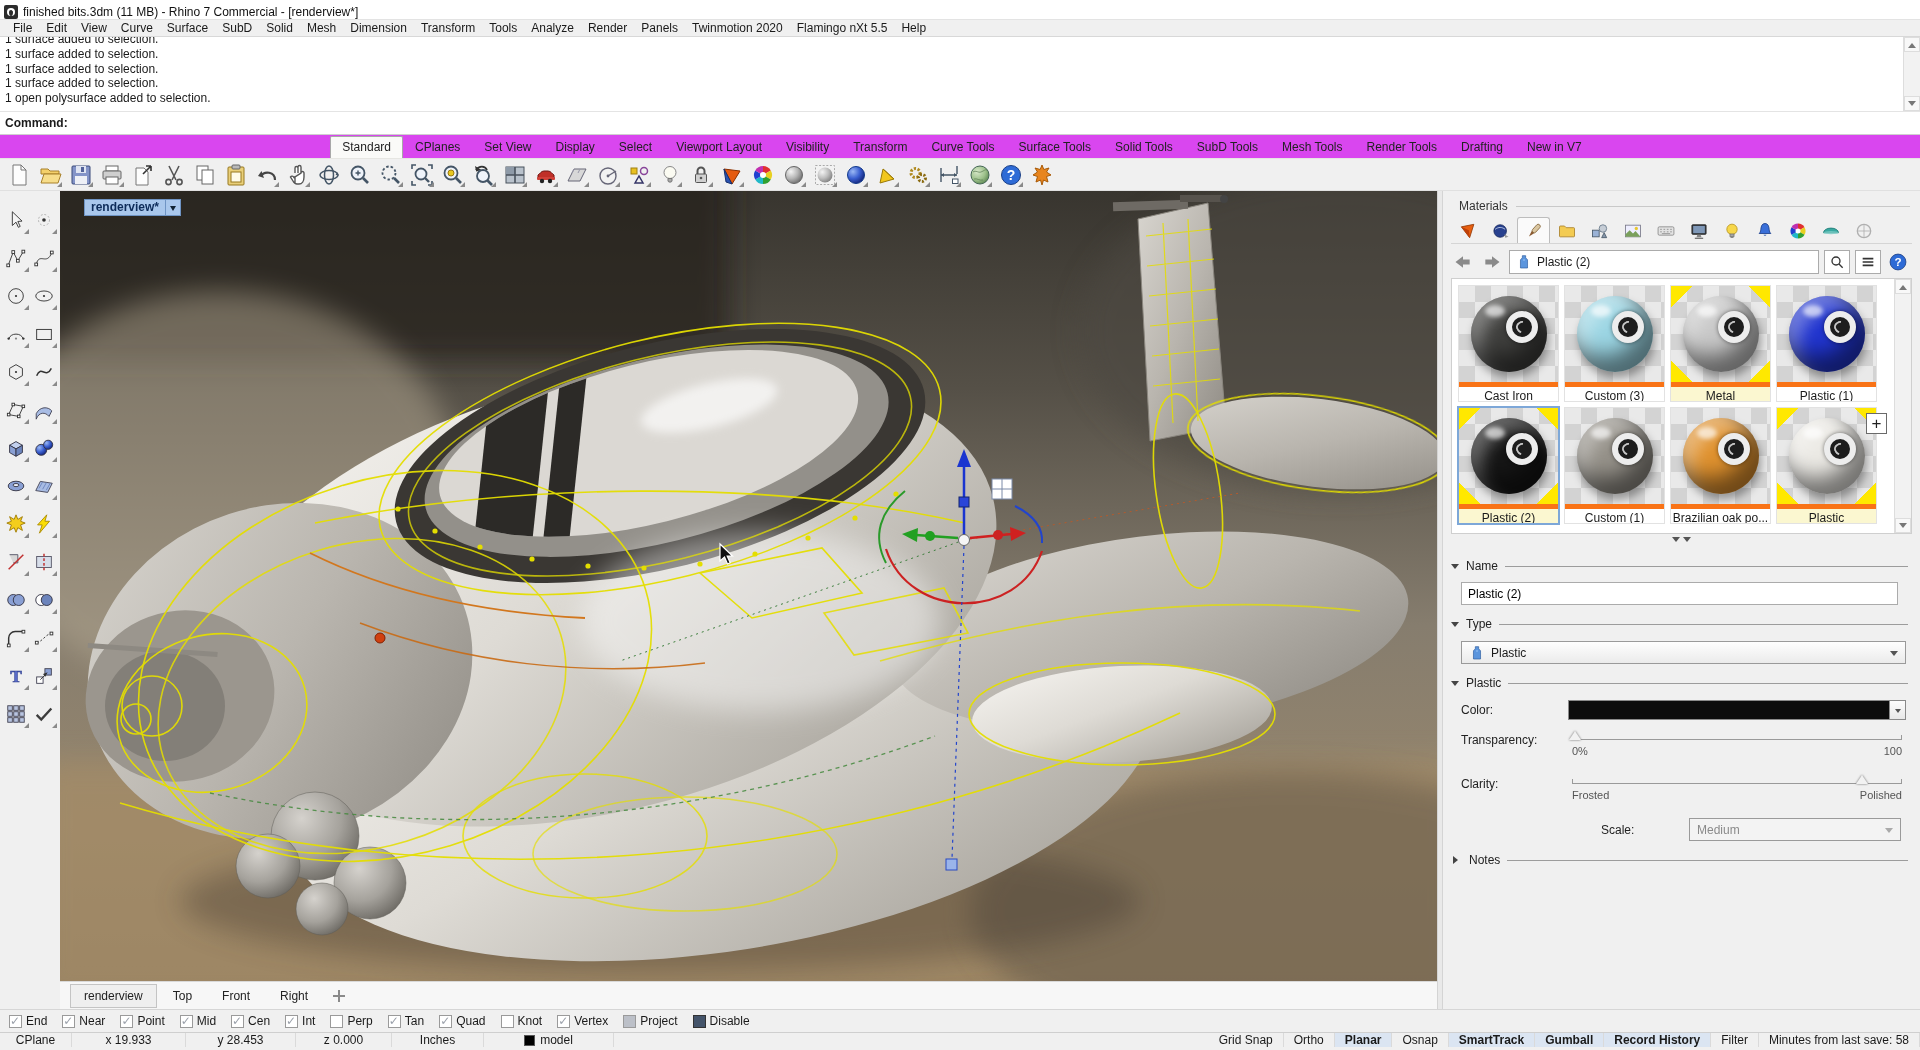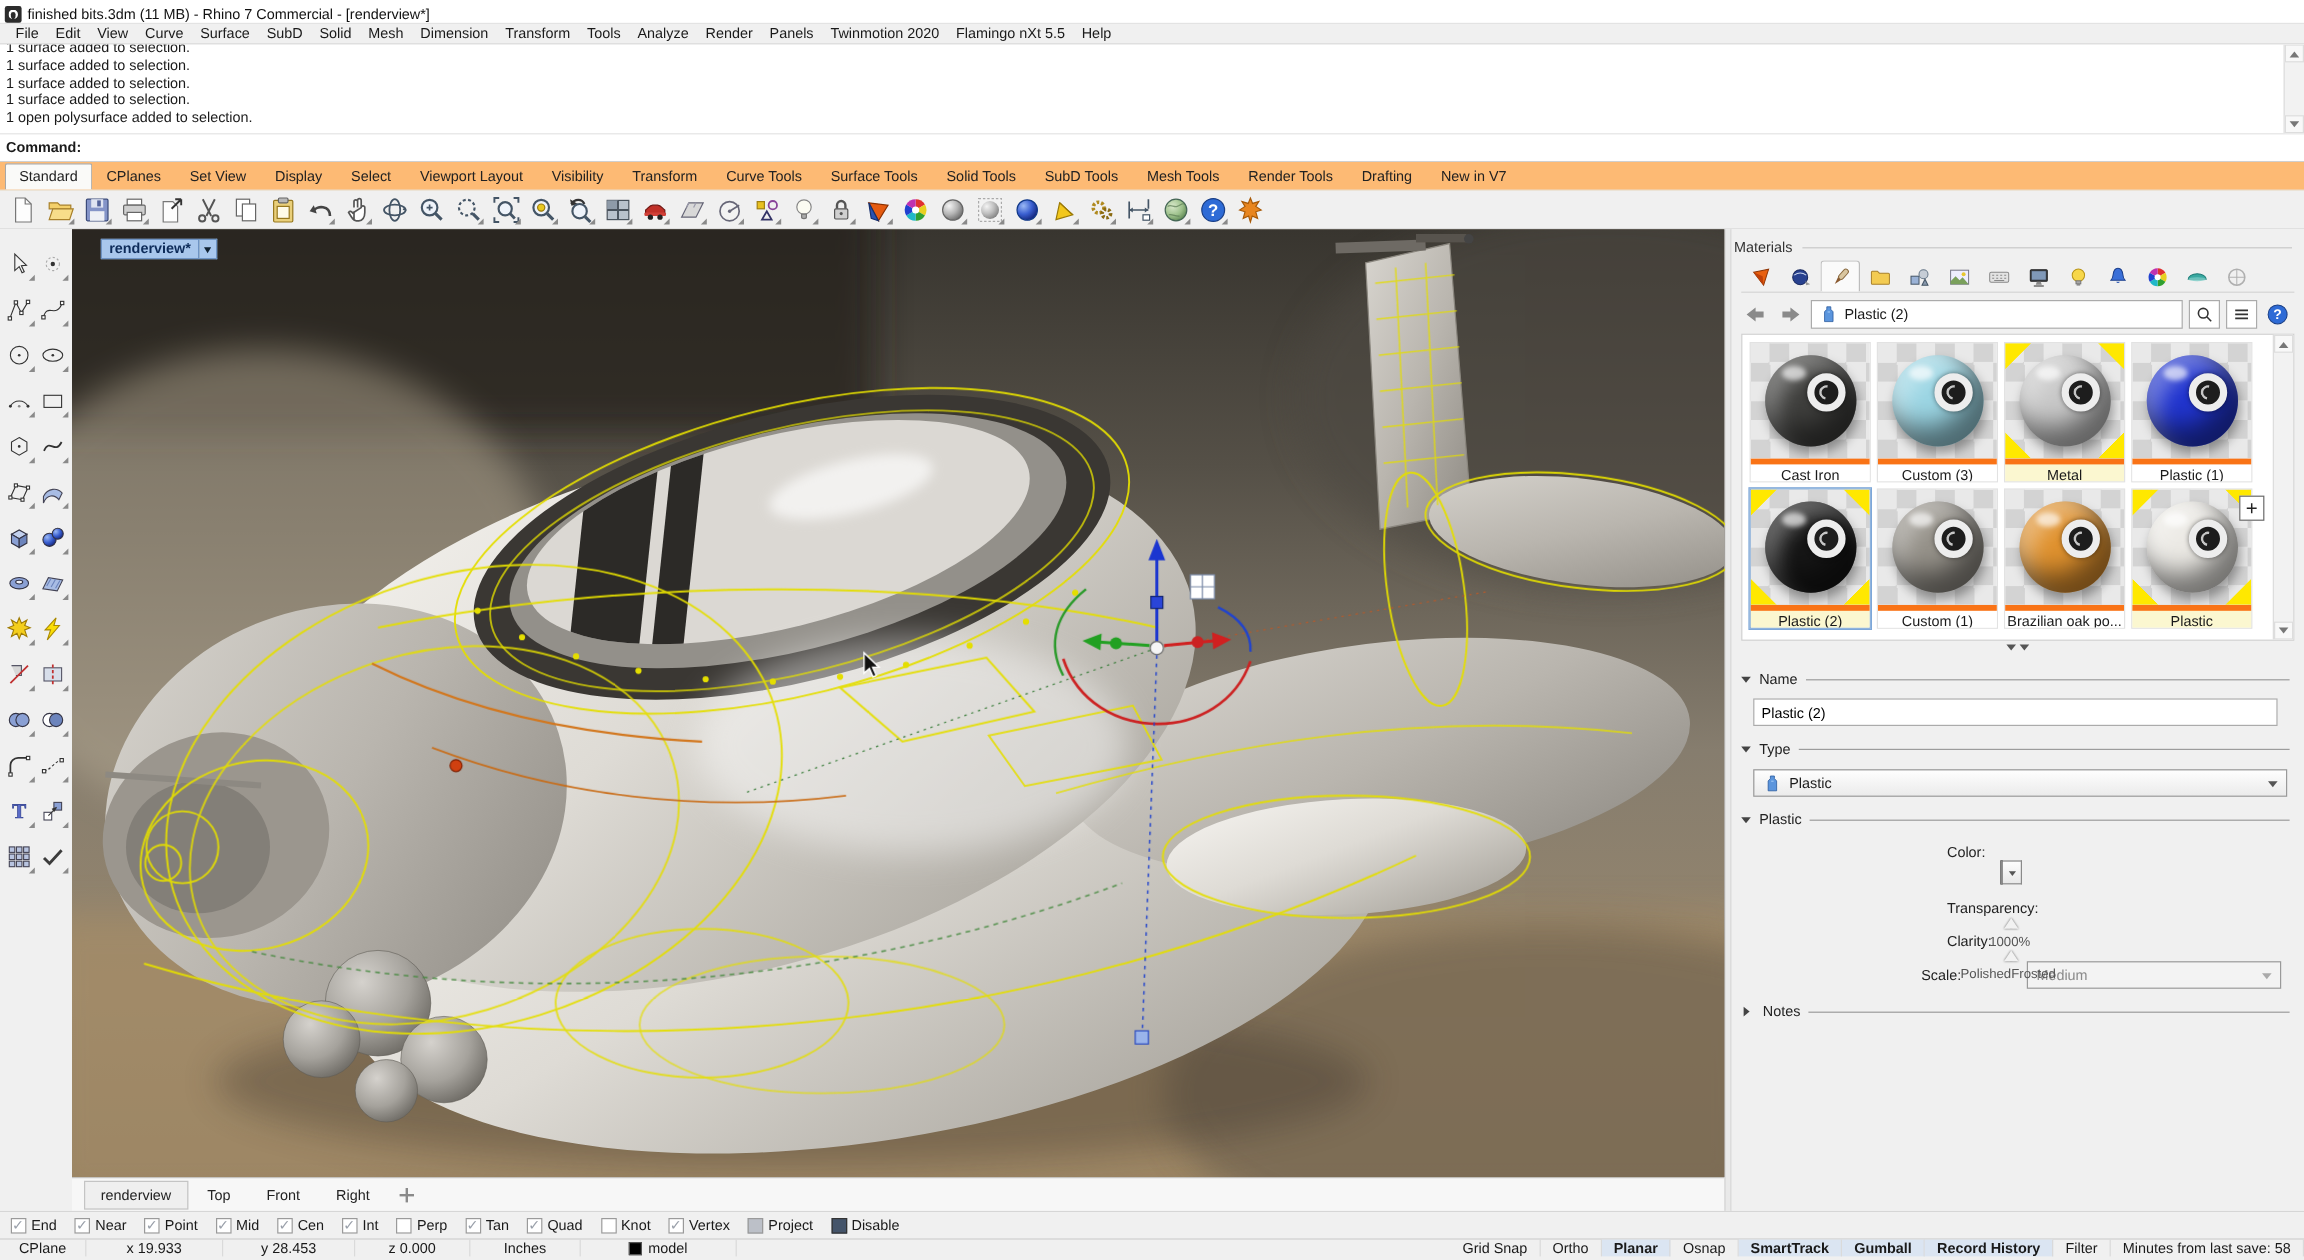--- a/index.html
+++ b/index.html
@@ -23,21 +23,21 @@
   .cmdhist { height:74px; overflow:hidden; padding-left:5px; position:relative; }
   .cmdhist .lines { margin-top:-5px; }
   .cmdhist .cline { line-height:14.8px; white-space:nowrap; }
   .cmdscroll { position:absolute; right:0; top:0; width:17px; height:74px; background:#f2f2f2; border-left:1px solid #ddd; display:flex; flex-direction:column; justify-content:space-between; }
   .scrbtn { height:15px; display:flex; align-items:center; justify-content:center; background:#f8f8f8; border:1px solid #ddd; }
   .tri-up { width:0; height:0; border:4px solid transparent; border-bottom:5px solid #777; margin-top:-3px; }
   .tri-dn { width:0; height:0; border:4px solid transparent; border-top:5px solid #777; margin-bottom:-3px; }
   .cmdprompt { height:23px; border-top:1px solid #e4e4e4; display:flex; align-items:center; padding-left:5px; font-weight:bold; background:#fff; }
 
   
-  .tabbar { height:25px; background:#fdba74; display:flex; align-items:flex-end; padding-left:4px; border-top:1px solid #cfcfcf; border-bottom:1px solid #e6e6e2; }
+  .tabbar { height:25px; background:#d946ef; display:flex; align-items:flex-end; padding-left:4px; border-top:1px solid #cfcfcf; border-bottom:1px solid #e6e6e2;justify-content:center; }
   .ttab { padding:3px 11px 4px; color:#222; border:1px solid transparent; border-bottom:none; }
   .ttab[data-active="true"] { background:#fafaf8; border-color:#a8a8a8; border-radius:2px 2px 0 0; }
 
   
   .maintoolbar { height:32px; display:flex; align-items:center; padding-left:5px; gap:3px; background:#f0f0f0; border-bottom:1px solid #e0e0e0; }
   .tbtn { width:28px; height:28px; position:relative; display:flex; align-items:center; justify-content:center; border:1px solid transparent; }
   .tbtn[data-fly="true"]::after { content:""; position:absolute; right:1px; bottom:1px; border-left:5px solid transparent; border-bottom:5px solid #8a8a8a; }
   .ic24 { width:24px; height:24px; }
   .ic22 { width:22px; height:22px; }
   .ic20 { width:20px; height:20px; }
@@ -62,21 +62,21 @@
   .vptab[data-active="true"] { background:#efefef; border-color:#c4c4c4; border-radius:0; }
   .addvp { width:18px; height:18px; position:relative; margin-left:6px; }
   .addvp::before, .addvp::after { content:""; position:absolute; background:#8a8a8a; }
   .addvp::before { left:8px; top:3px; width:2px; height:12px; }
   .addvp::after { left:3px; top:8px; width:12px; height:2px; }
 
   .vsplit { width:6px; background:#e9e9e9; border-left:1px solid #d4d4d4; border-right:1px solid #d4d4d4; }
 
   
   .panel { width:477px; background:#f0f0f0; padding-top:6px; overflow:hidden; }
-  .ptitle { display:flex; align-items:center; gap:8px; margin:2px 10px 0 2px; color:#333; }
+  .ptitle { display:flex; align-items:center; gap:8px; margin:2px 10px 0 16px; color:#333; }
   .ptitle::after { content:""; flex:1; border-top:1px solid #c9c9c9; }
   .ptabs { display:flex; align-items:flex-end; margin:4px 8px 0 8px; height:27px; border-bottom:1px solid #d5d5d5; }
   .ptab { width:33px; height:26px; display:flex; align-items:center; justify-content:center; border:1px solid transparent; border-bottom:none; }
   .ptab[data-active="true"] { background:#fafafa; border-color:#bdbdbd; border-radius:3px 3px 0 0; }
   .pnav { display:flex; align-items:center; gap:5px; margin:6px 10px 4px 8px; }
   .navbtn { width:24px; height:22px; display:flex; align-items:center; justify-content:center; }
   .crumb { flex:1; height:24px; background:#fff; border:1px solid #ababab; display:flex; align-items:center; gap:5px; padding:0 6px; }
   .sqbtn { width:26px; height:24px; border:1px solid #ababab; background:#fff; display:flex; align-items:center; justify-content:center; }
 
   .mgridwrap { margin:2px 8px 0 8px; height:256px; background:#fff; border:1px solid #cfcfcf; position:relative; }
@@ -107,21 +107,21 @@
   .chv-d { border:4px solid transparent; border-top:5.5px solid #444; margin-top:5px; }
   .chv-r { border:4px solid transparent; border-left:5.5px solid #444; margin-left:2px; }
 
   .nameinput { display:block; margin:9px 14px 0 18px; width:437px; height:23px; border:1px solid #ababab; padding:0 6px; font:12px "Liberation Sans",sans-serif; }
   .ddl { height:23px; border:1px solid #9a9a9a; background:linear-gradient(#fefefe,#ebebeb); display:flex; align-items:center; gap:6px; padding:0 7px; }
   .ddl .chev { margin-left:auto; border:4px solid transparent; border-top:5px solid #555; margin-top:5px; }
   .typeddl { margin:10px 14px 0 18px; }
   .ddl[data-disabled="true"] { color:#8a8a8a; background:#f3f3f3; }
   .ddl[data-disabled="true"] .chev { border-top-color:#aaa; }
 
-  .prow { display:flex; align-items:center; margin:10px 14px 0 3px;flex-direction:column; }
+  .prow { display:flex; align-items:flex-start; margin:10px 14px 0 18px; }
   .plabel { width:107px; flex:none; padding-top:3px; color:#222; }
   .pctrl { flex:1; position:relative; }
   .colorrow .pctrl { display:flex; align-items:center; }
   .cswatch { flex:1; height:20px; background:#0c0c0c; border:1px solid #8a8a8a; }
   .cswbtn { width:16px; height:20px; border:1px solid #8a8a8a; border-left:none; background:linear-gradient(#fdfdfd,#e8e8e8); display:flex; align-items:center; justify-content:center; }
   .cswbtn i { border:3.5px solid transparent; border-top:4.5px solid #555; margin-top:4px; }
 
   .slider { position:relative; height:34px; margin:0 4px; }
   .sl-track { position:absolute; left:0; right:0; top:9px; border-top:1px solid #9a9a9a; }
   .sl-track::before, .sl-track::after { content:""; position:absolute; top:-5px; width:1px; height:5px; background:#9a9a9a; }

